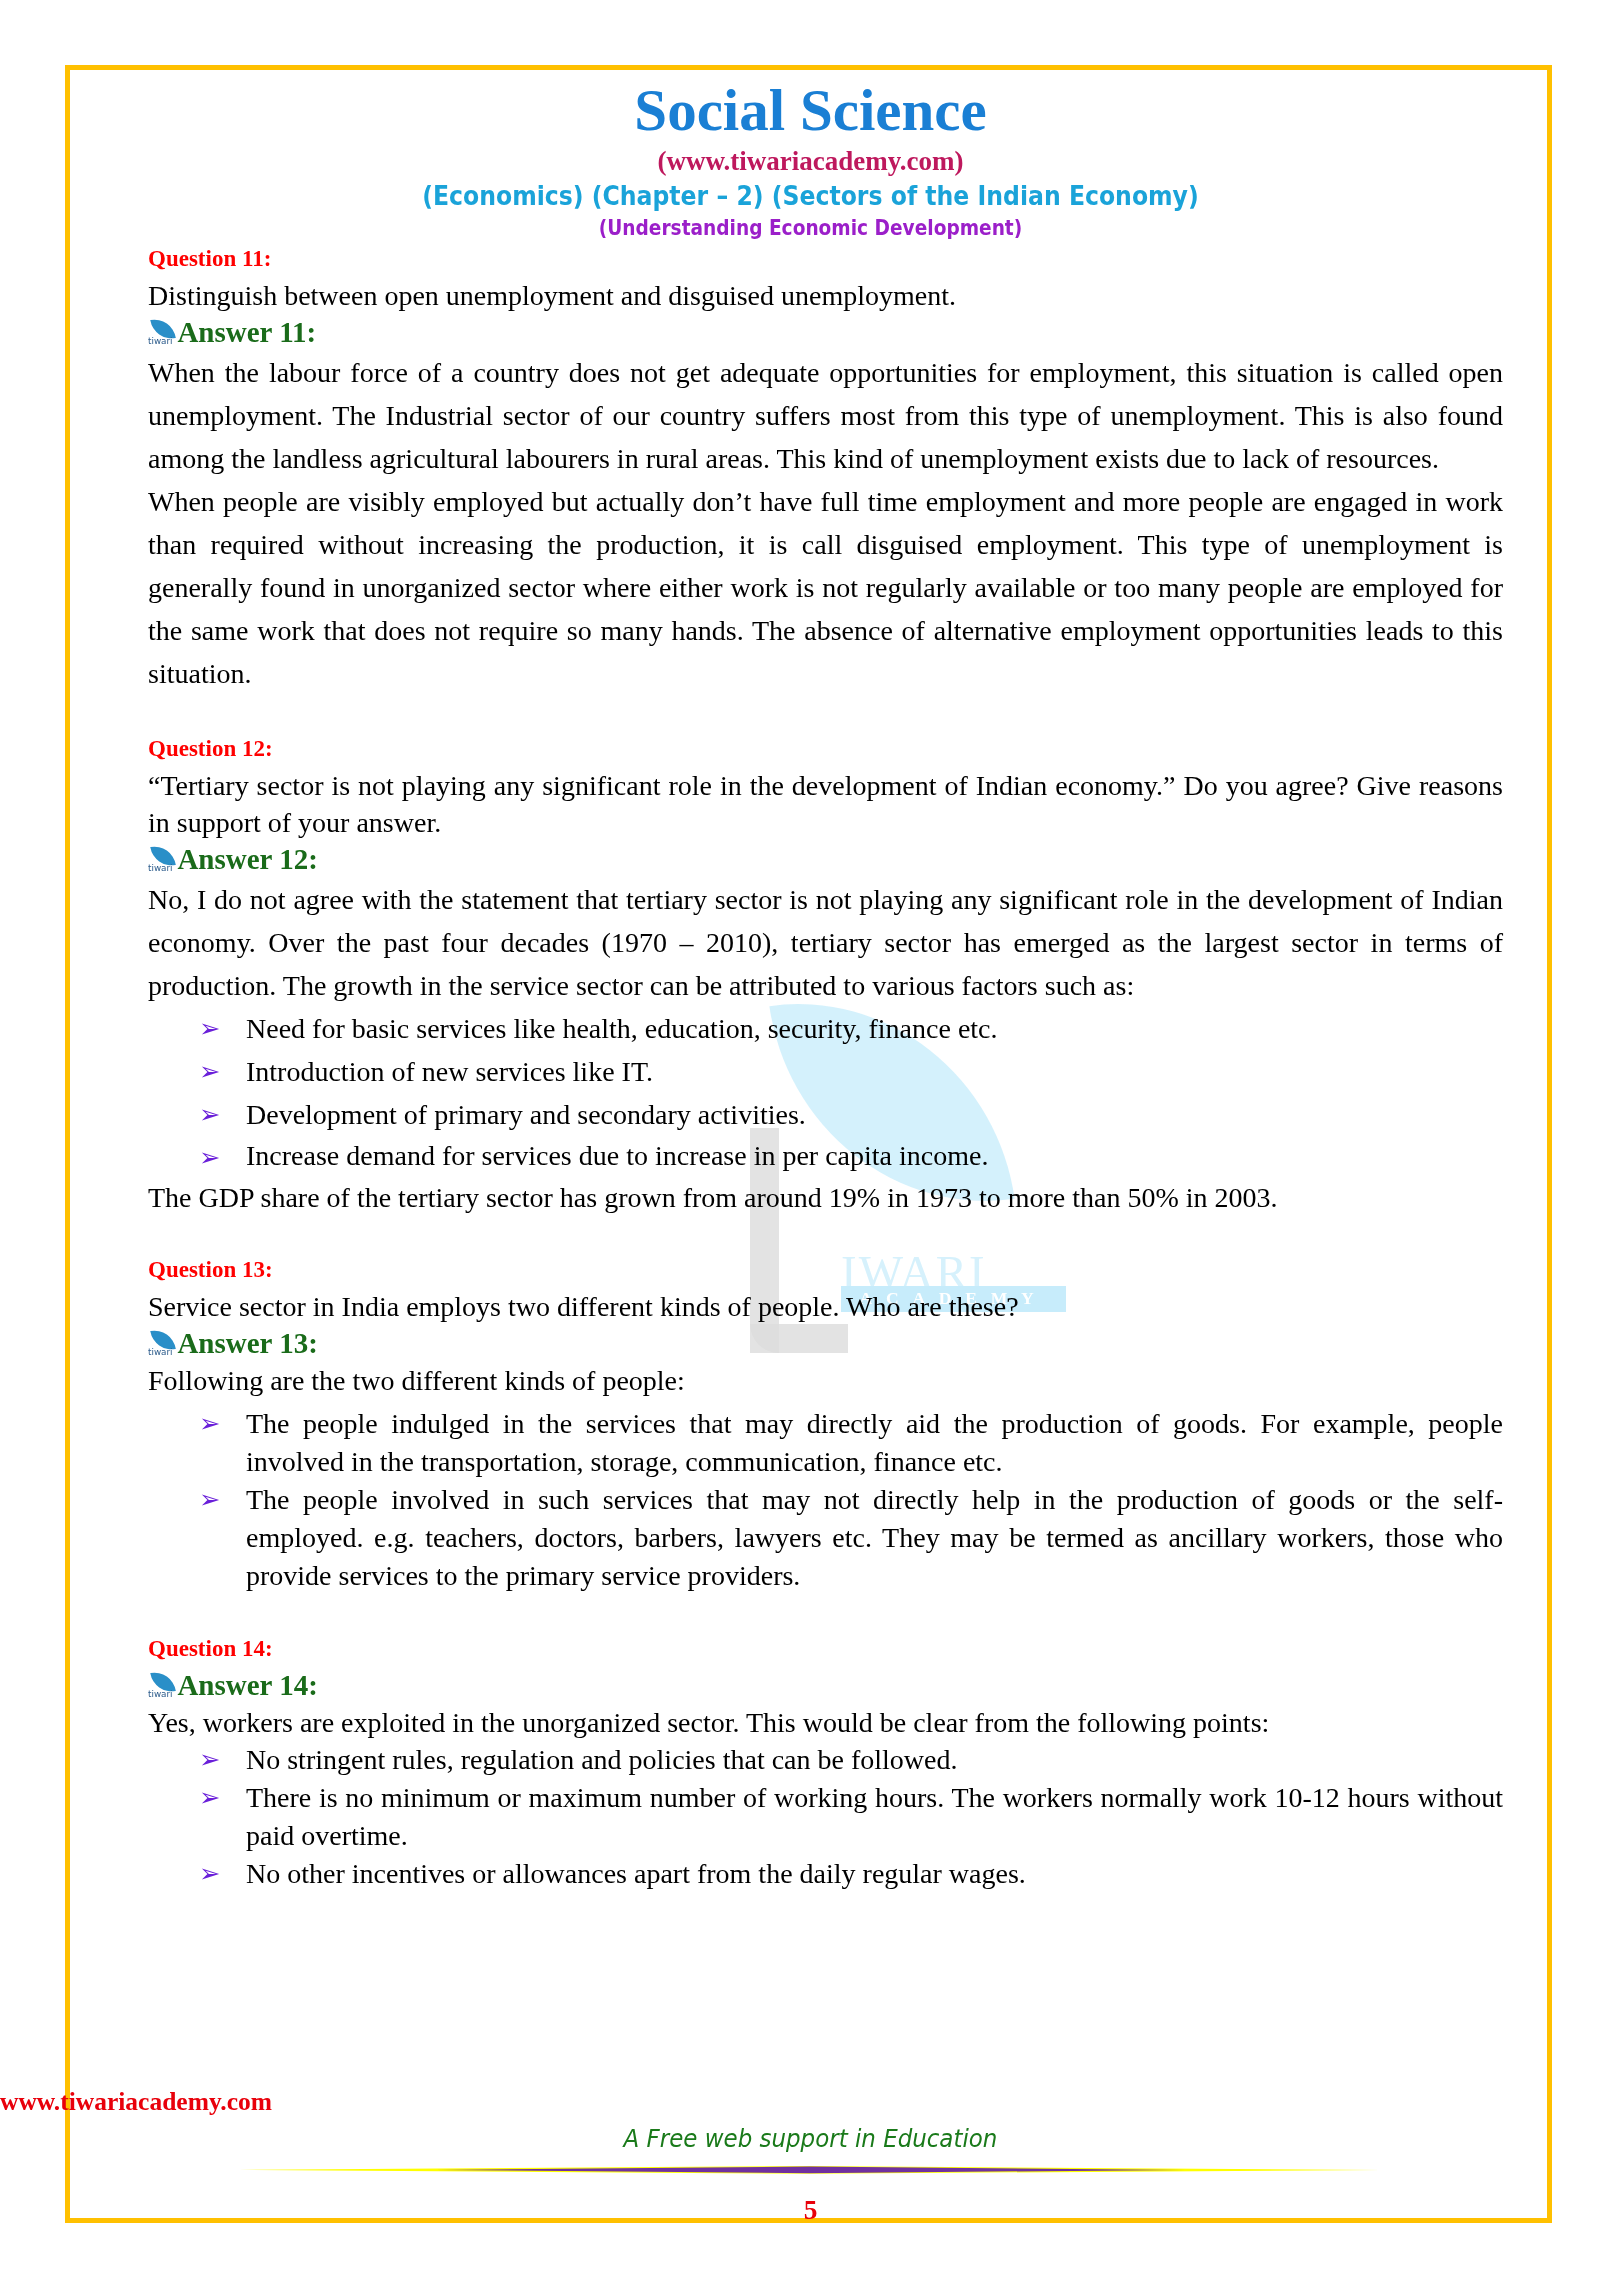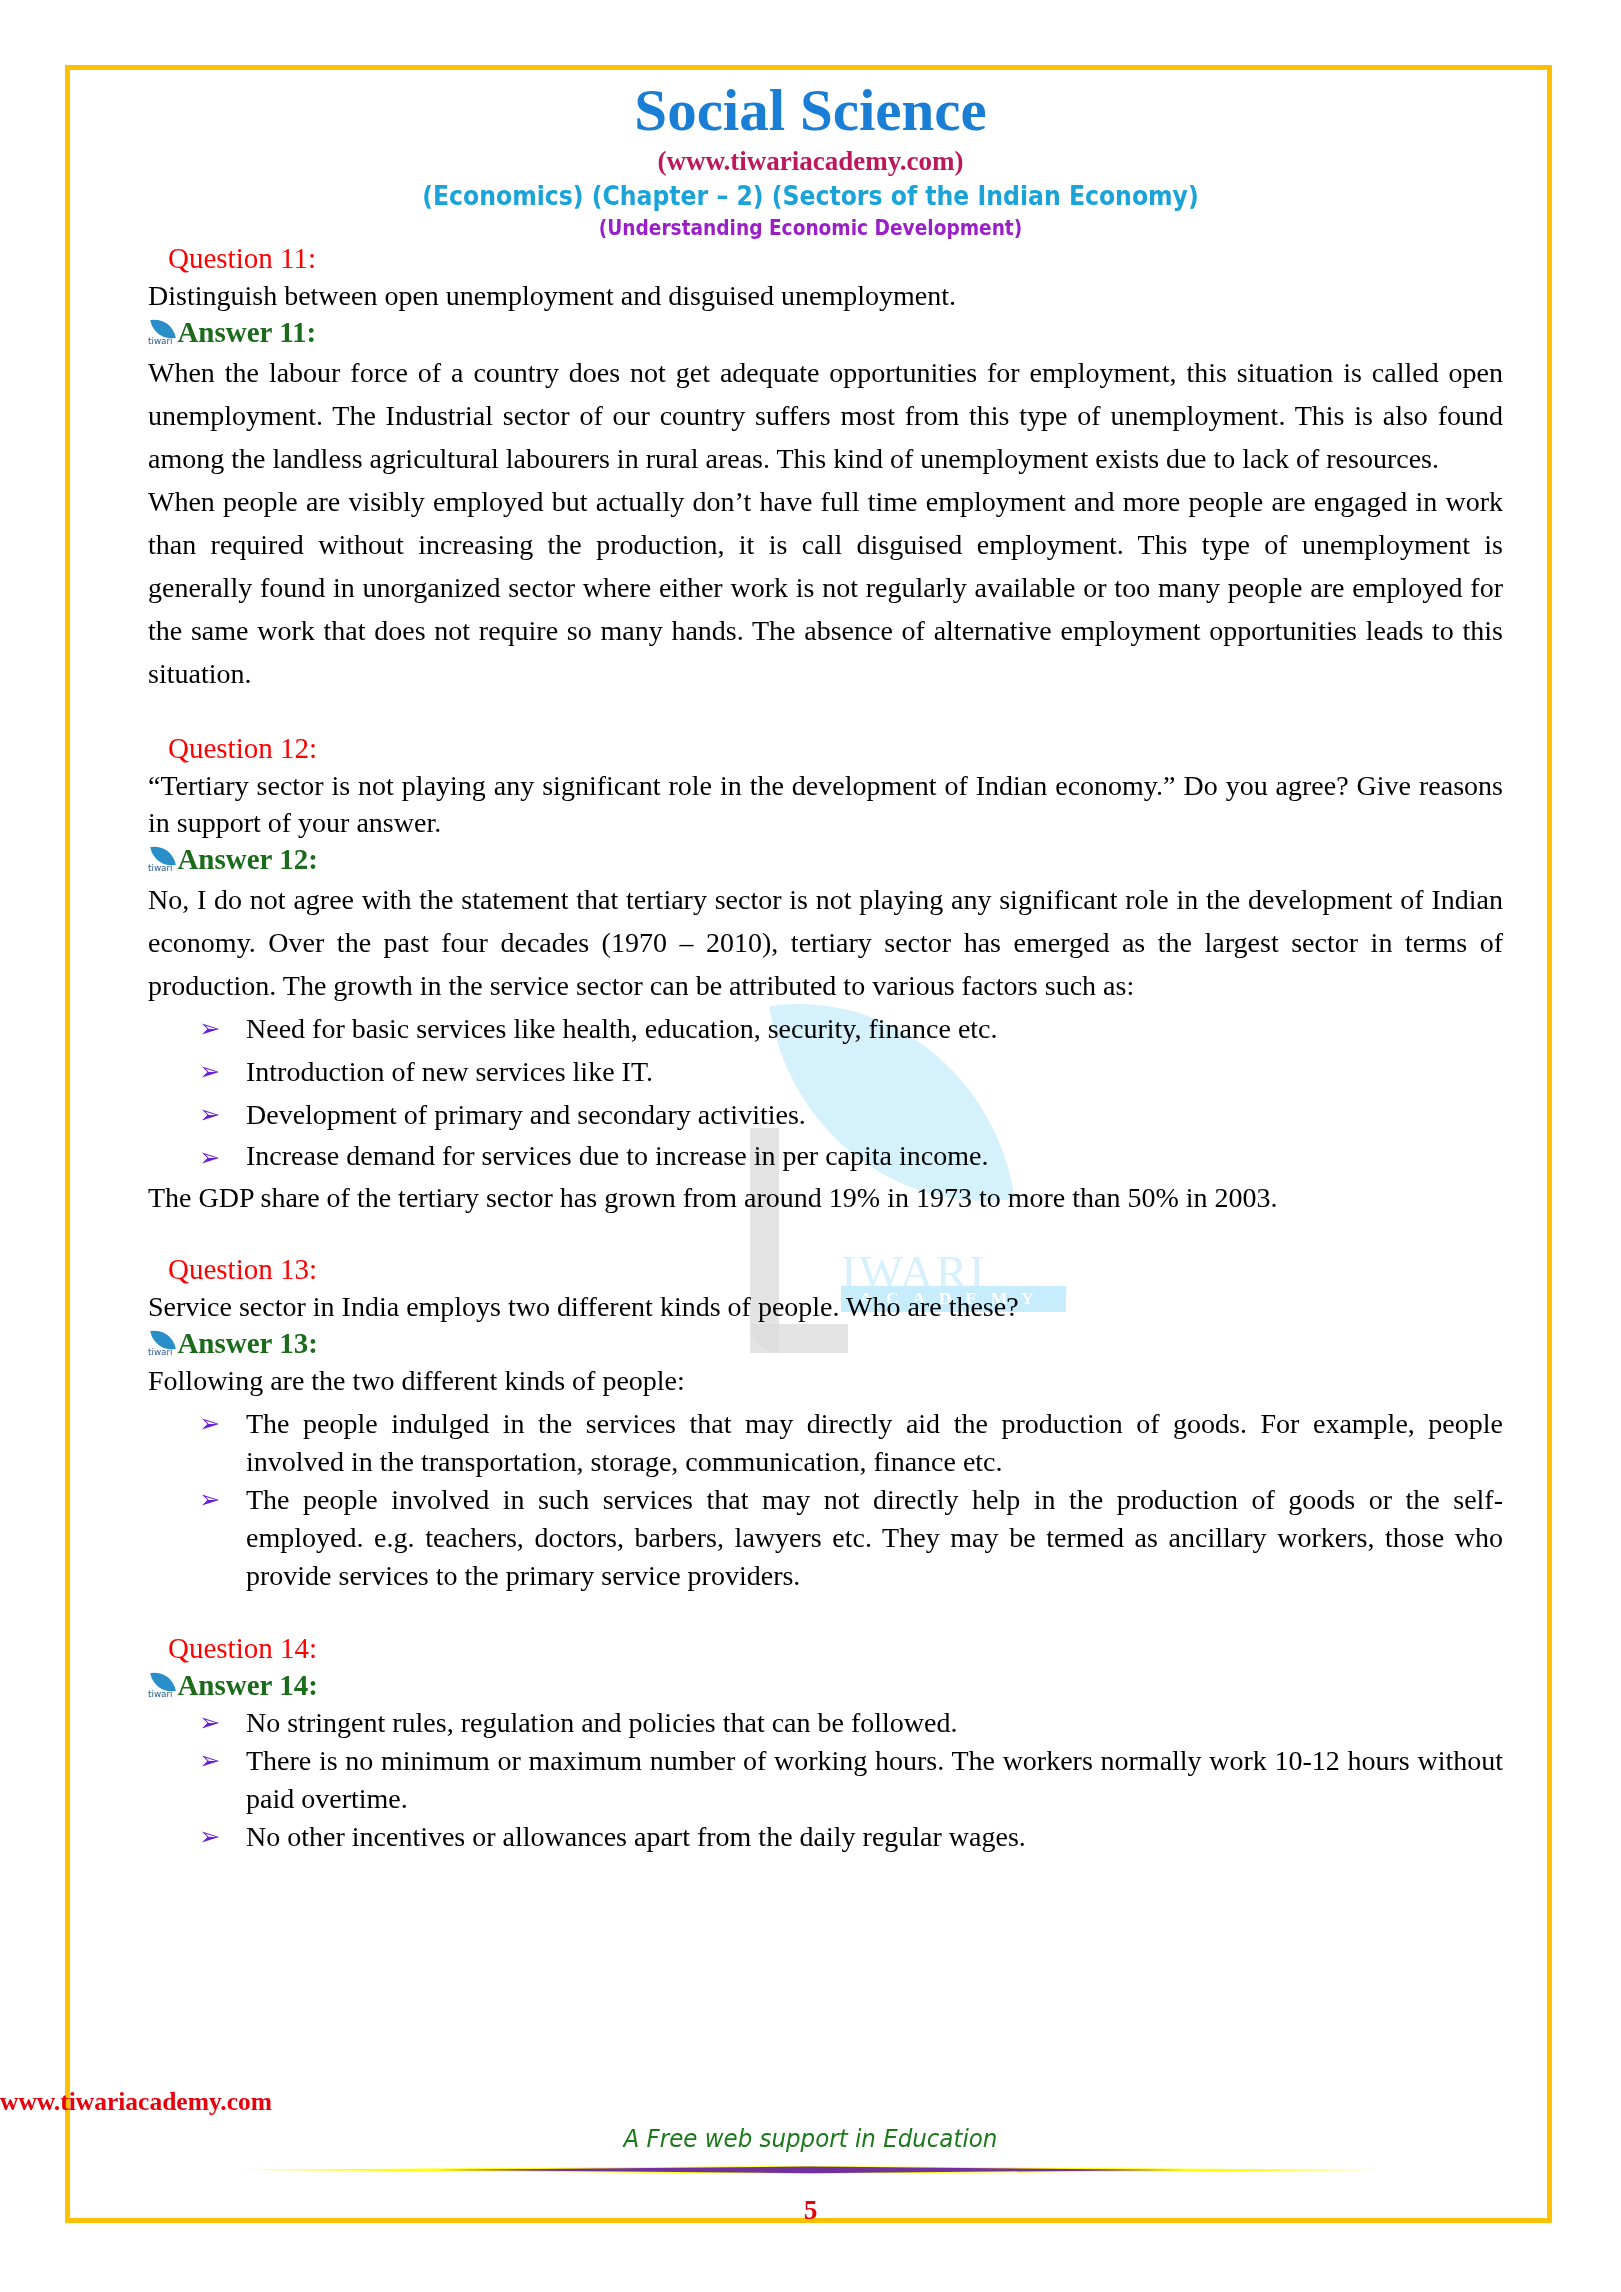--- a/index.html
+++ b/index.html
@@ -10,21 +10,21 @@
   .hdr { position: absolute; left: 0; width: 1621px; text-align: center; margin: 0; }
   .title { top: 76px; font-size: 59px; font-weight: bold; color: #1a7fd4; line-height: 69px;
            font-family: "Liberation Serif", serif; letter-spacing: 0px; }
   .site { top: 147px; font-size: 27px; font-weight: bold; color: #be185d; line-height: 29px; }
   .chapter { top: 179px; font-size: 27.4px; font-weight: bold; color: #1aa3d9; line-height: 33px;
              font-family: "DejaVu Sans", sans-serif; transform: scaleX(0.86); }
   .unders { top: 214px; font-size: 21.6px; font-weight: bold; color: #9b1fc9; line-height: 27.4px;
             font-family: "DejaVu Sans", sans-serif; transform: scaleX(0.86); }
 
   .content { position: absolute; left: 148px; top: 240px; width: 1355px; font-size: 28px; line-height: 43px; }
-  .q { color: #ff0000; font-weight: normal; font-size: 29px; line-height: 37px; margin-top: 0; margin-left: 20px; }
+  .q { color: #ff0000; font-weight: bold; font-size: 23px; line-height: 37px; margin-top: 0; }
   .a { color: #1a6b1a; font-weight: bold; font-size: 29px; line-height: 37px; display: flex; align-items: center; }
   .p { text-align: justify; text-align-last: left; margin: 0; }
   .qt { margin: 0; line-height: 37px; }
   .gap { height: 35px; }
   .bul { display: flex; margin: 0; padding-left: 51px; }
   .bul .arrow { width: 47px; flex: none; color: #6a1fd9; font-size: 25.5px; line-height: 43px; }
   .bul .txt { flex: 1; text-align: justify; text-align-last: left; }
   .tight .bul .txt, .tight .bul .arrow { line-height: 38px; }
 
   .logo-ic { display: inline-block; width: 27.4px; height: 29px; position: relative; margin-right: 2px; }
@@ -144,20 +144,21 @@
 
   <section class="tight">
     <div class="q">Question 14:</div>
     <div class="a">
       <span class="logo-ic">
           <span class="leaf"></span>
           <span class="t">tiwari</span>
         </span>
       <span>Answer 14:</span>
     </div>
+    <p class="qt">Yes, workers are exploited in the unorganized sector. This would be clear from the following points:</p>
     <div class="bul">
         <span class="arrow">➢</span>
         <span class="txt">No stringent rules, regulation and policies that can be followed.</span>
       </div>
     <div class="bul">
         <span class="arrow">➢</span>
         <span class="txt">There is no minimum or maximum number of working hours. The workers normally work 10-12 hours without paid overtime.</span>
       </div>
     <div class="bul">
         <span class="arrow">➢</span>

